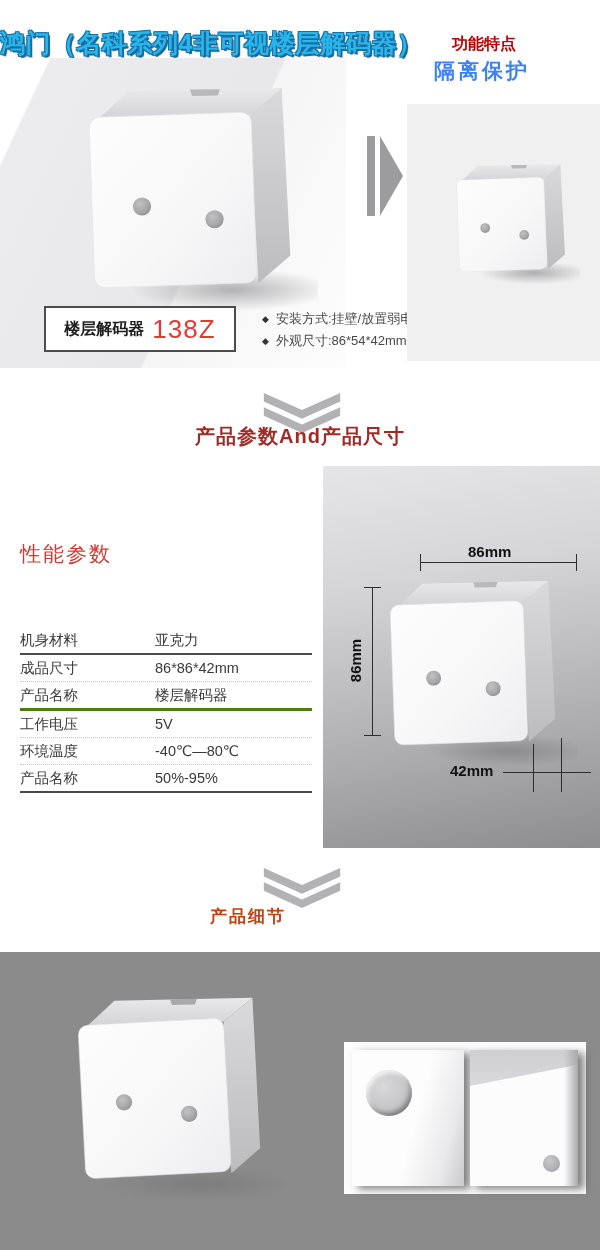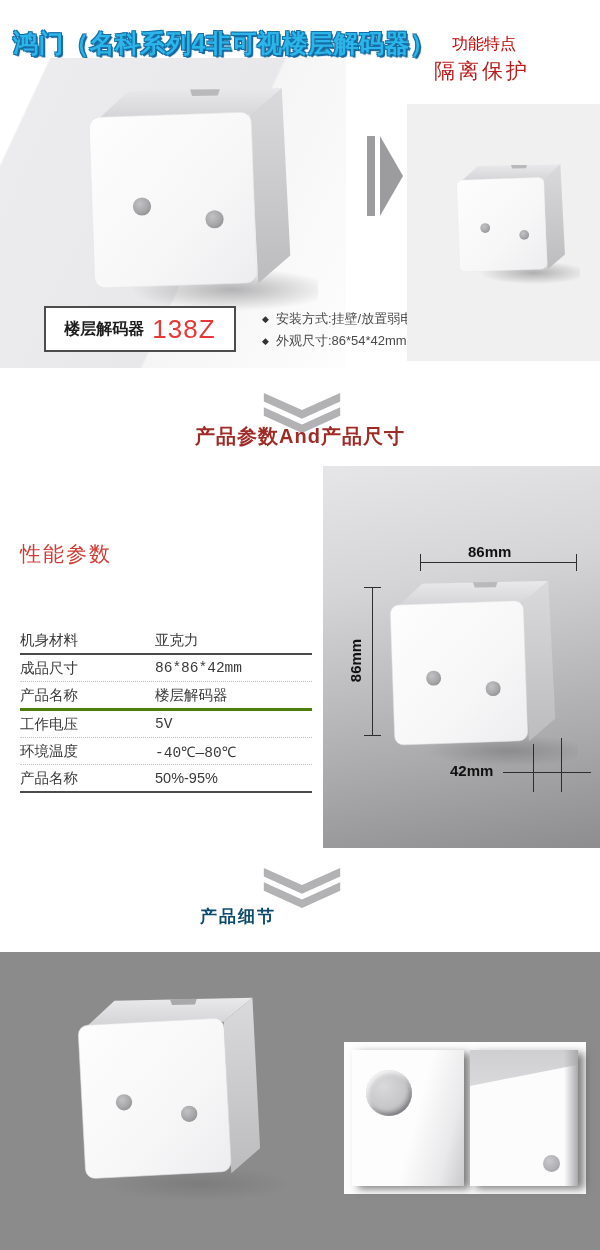--- a/index.html
+++ b/index.html
@@ -1,29 +1,29 @@
 <!DOCTYPE html>
 <html><head>
 <meta charset="utf-8">
 <style>
   html,body{margin:0;padding:0;background:#fff;}
   .page{position:relative;width:600px;height:1250px;background:#ffffff;overflow:hidden;
         font-family:"Liberation Sans","DejaVu Sans",sans-serif;}
   .abs{position:absolute;}
 
   
-  .main-title{left:13px;top:27px;font-size:25px;font-weight:bold;color:#2cb5e8;
+  .main-title{left:0;top:27px;font-size:25px;font-weight:bold;color:#2cb5e8;
     text-shadow:1px 1px 0 #1470a8,-1px -1px 0 #1470a8,1px -1px 0 #1470a8,-1px 1px 0 #1470a8,2px 2px 1px #0e5b8d;
     letter-spacing:0.5px;white-space:nowrap;}
 
   
   .hero-bg{left:0;top:58px;width:346px;height:310px;
     background:linear-gradient(115deg,#ffffff 10%,#ececee 10.5%,#e8e8ea 58%,#f5f5f6 58.5%,#fdfdfe 100%);}
-  .feature-heading{left:452px;top:34px;font-size:16px;font-weight:normal;color:#c00000;}
-  .feature-item{left:434px;top:57px;font-size:21px;font-weight:normal;color:#b91c1c;letter-spacing:3px;text-align:right;}
+  .feature-heading{left:452px;top:34px;font-size:16px;font-weight:bold;color:#c00000;}
+  .feature-item{left:434px;top:57px;font-size:21px;font-weight:bold;color:#3b82f6;letter-spacing:3px;text-align:right;}
 
   .arrow-bar{left:367px;top:136px;width:8px;height:80px;background:#9c9c9e;}
   .arrow-head{left:380px;top:136px;width:0;height:0;
     border-top:40px solid transparent;border-bottom:40px solid transparent;border-left:23px solid #9c9c9e;}
 
   .side-panel{left:407px;top:104px;width:193px;height:257px;background:#f0f0f1;}
 
   .label-box{left:44px;top:306px;width:188px;height:42px;background:#fff;border:2px solid #4c4c4c;
     display:flex;align-items:center;justify-content:center;gap:8px;}
   .label-name{font-size:16px;font-weight:bold;color:#1d1d1d;}
@@ -31,32 +31,32 @@
 
   .bullets{left:262px;top:308px;}
   .bullet-line{display:flex;align-items:center;height:22px;font-size:13px;color:#4a4a4a;}
   .bullet-marker{font-size:9px;color:#333;margin-right:7px;}
 
   
   .chev1{left:257px;top:391px;}
   .chev2{left:257px;top:866px;}
   .section-title-1{left:0;top:423px;width:600px;text-align:center;
     font-size:20px;font-weight:bold;color:#9e2b26;letter-spacing:1px;}
-  .section-title-2{left:0;top:905px;width:476px;text-align:center;
-    font-size:17px;font-weight:bold;color:#0c4a6e;letter-spacing:2px;}
+  .section-title-2{left:10px;top:905px;width:476px;text-align:center;
+    font-size:17px;font-weight:bold;color:#c2410c;letter-spacing:2px;}
 
   
   .specs-heading{left:20px;top:540px;font-size:21px;color:#d23b31;letter-spacing:2px;}
   .spec-table{left:20px;top:580px;width:292px;margin-top:47px;}
   .spec-row{display:flex;align-items:center;height:26px;font-size:14.5px;color:#3a3a3a;}
   .spec-label{width:135px;}
   .spec-value{flex:1;}
   .bb-solid-dark{border-bottom:2px solid #4a4a4a;}
   .bb-solid-mid{border-bottom:3px solid #4d7c0f;}
-  .bb-dot{border-bottom:1px dotted #c4c4c4;font-family:Liberation Mono, monospace;}
+  .bb-dot{border-bottom:1px dotted #c4c4c4;}
 
   
   .dim-panel{left:323px;top:466px;width:277px;height:382px;
     background:linear-gradient(170deg,#e6e6e8 0%,#d5d5d7 30%,#ababad 72%,#8d8d8f 100%);}
   .dim-line{background:#2d2d2d;}
   .dim-label{font-size:15px;font-weight:bold;color:#111;}
   .dim-label-vert{transform:rotate(-90deg);transform-origin:center;}
 
   
   .detail-band{left:0;top:952px;width:600px;height:298px;background:#8b8b8b;}

